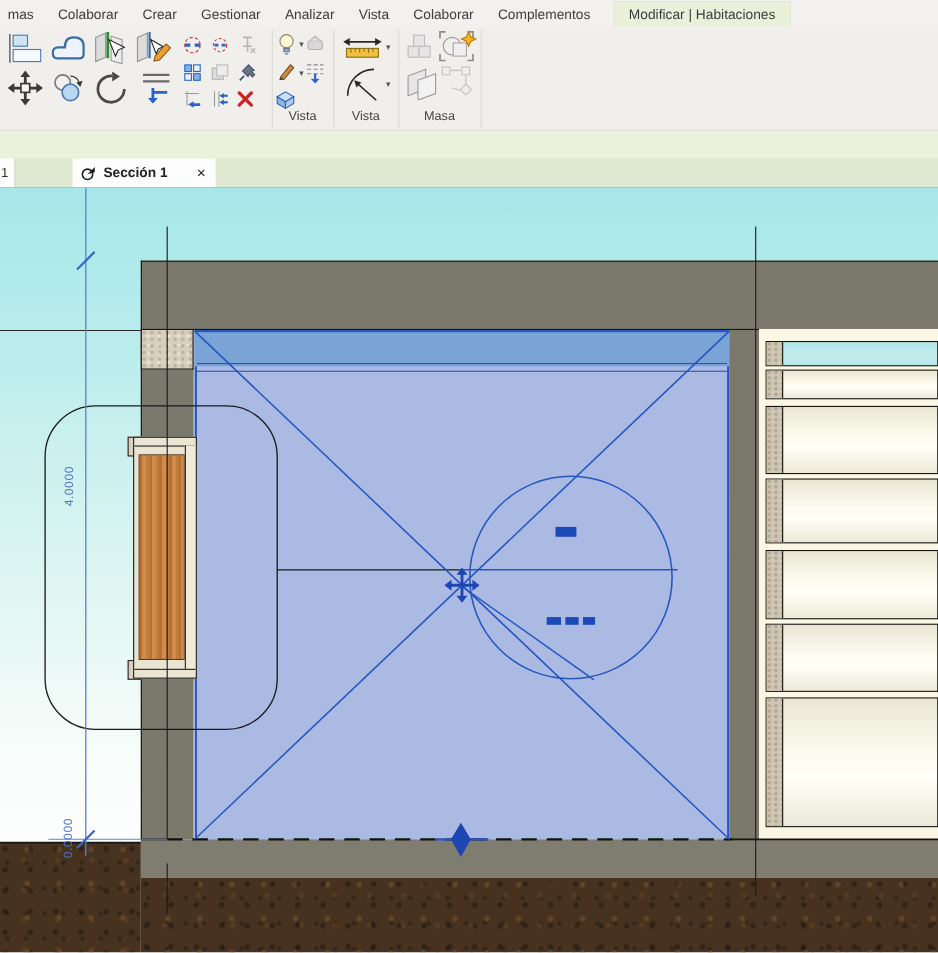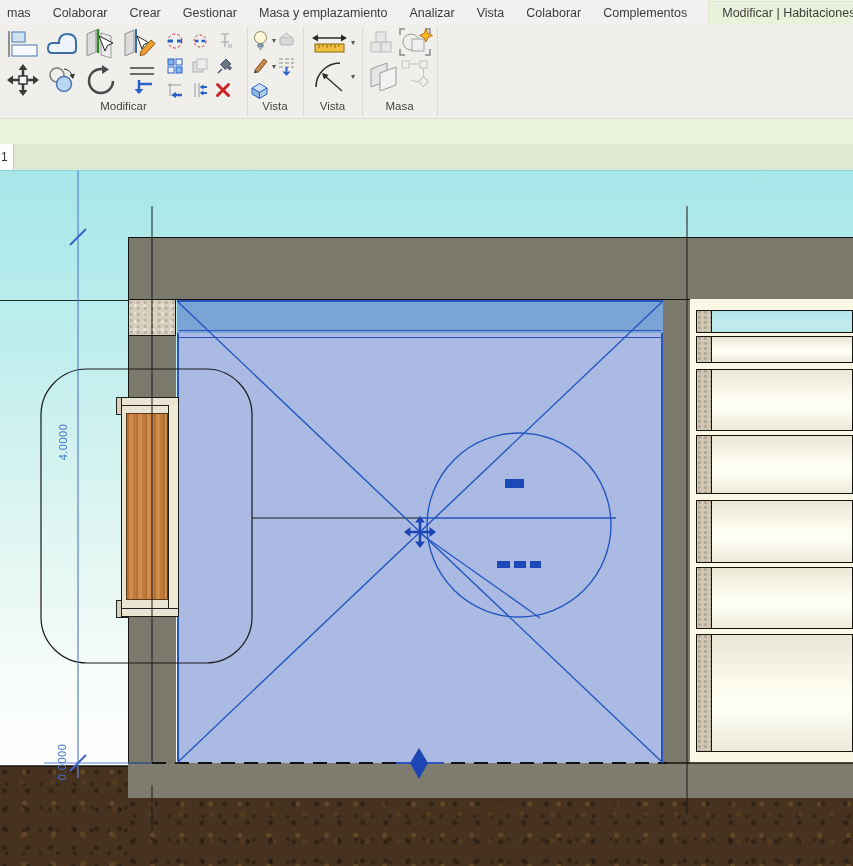--- a/index.html
+++ b/index.html
@@ -71,21 +71,20 @@
 </head>
 <body>
 
 <div id="app">
 
   <div id="menubar">
     <span class="mi" style="padding-left:7px;">mas</span>
     <span class="mi">Colaborar</span>
     <span class="mi">Crear</span>
     <span class="mi">Gestionar</span>
-    <span class="mi">Masa y emplazamiento</span>
     <span class="mi">Analizar</span>
     <span class="mi">Vista</span>
     <span class="mi">Colaborar</span>
     <span class="mi">Complementos</span>
     <span class="mi ctx">Modificar | Habitaciones</span>
 
   </div>
 
   <div id="ribbon">
 
@@ -291,29 +290,36 @@
             <path d="M10 5 h9 M23.5 10 v8 M11 21 l7 2"></path>
             <rect x="20" y="19" width="7" height="7" transform="rotate(45 23.5 22.5)"></rect>
           </g>
         </svg>
       </span>
 
     <div class="pdiv" style="left:247px"></div>
     <div class="pdiv" style="left:303px"></div>
     <div class="pdiv" style="left:362px"></div>
     <div class="pdiv" style="left:437px"></div>
-    <div class="plabel" style="left:0;width:247px">Modificar</div>
     <div class="plabel" style="left:247px;width:56px">Vista</div>
     <div class="plabel" style="left:303px;width:59px">Vista</div>
     <div class="plabel" style="left:362px;width:75px">Masa</div>
   </div>
 
   <div id="optionsbar"></div>
   <div id="tabbar">
     <div id="stubtab">1</div>
+    <div id="activetab">
+      <svg class="ticon" width="15" height="15" viewBox="0 0 16 16">
+        <circle cx="7" cy="9" r="5" fill="none" stroke="#1a1a1a" stroke-width="1.5"></circle>
+        <path d="M7 9 L14 2 L14 7 Z" fill="#1a1a1a"></path>
+      </svg>
+      <span>Sección 1</span>
+      <span class="close">×</span>
+    </div>
   </div>
 
   <div id="canvas">
 
     <div class="abs gray" id="slabTop" style="left:128px;top:66px;width:725px;height:63px"></div>
     <div class="abs gray" style="left:128px;top:129px;width:48px;height:463px;border-left:1px solid #15150f;box-sizing:border-box"></div>
     <div class="abs" id="tanBlock" style="left:128px;top:129px;width:48px;height:36px"></div>
     <div class="abs gray" style="left:663px;top:129px;width:27px;height:463px"></div>
 
     <div class="abs" id="adjRoom" style="left:690px;top:128px;width:163px;height:464px"></div>

